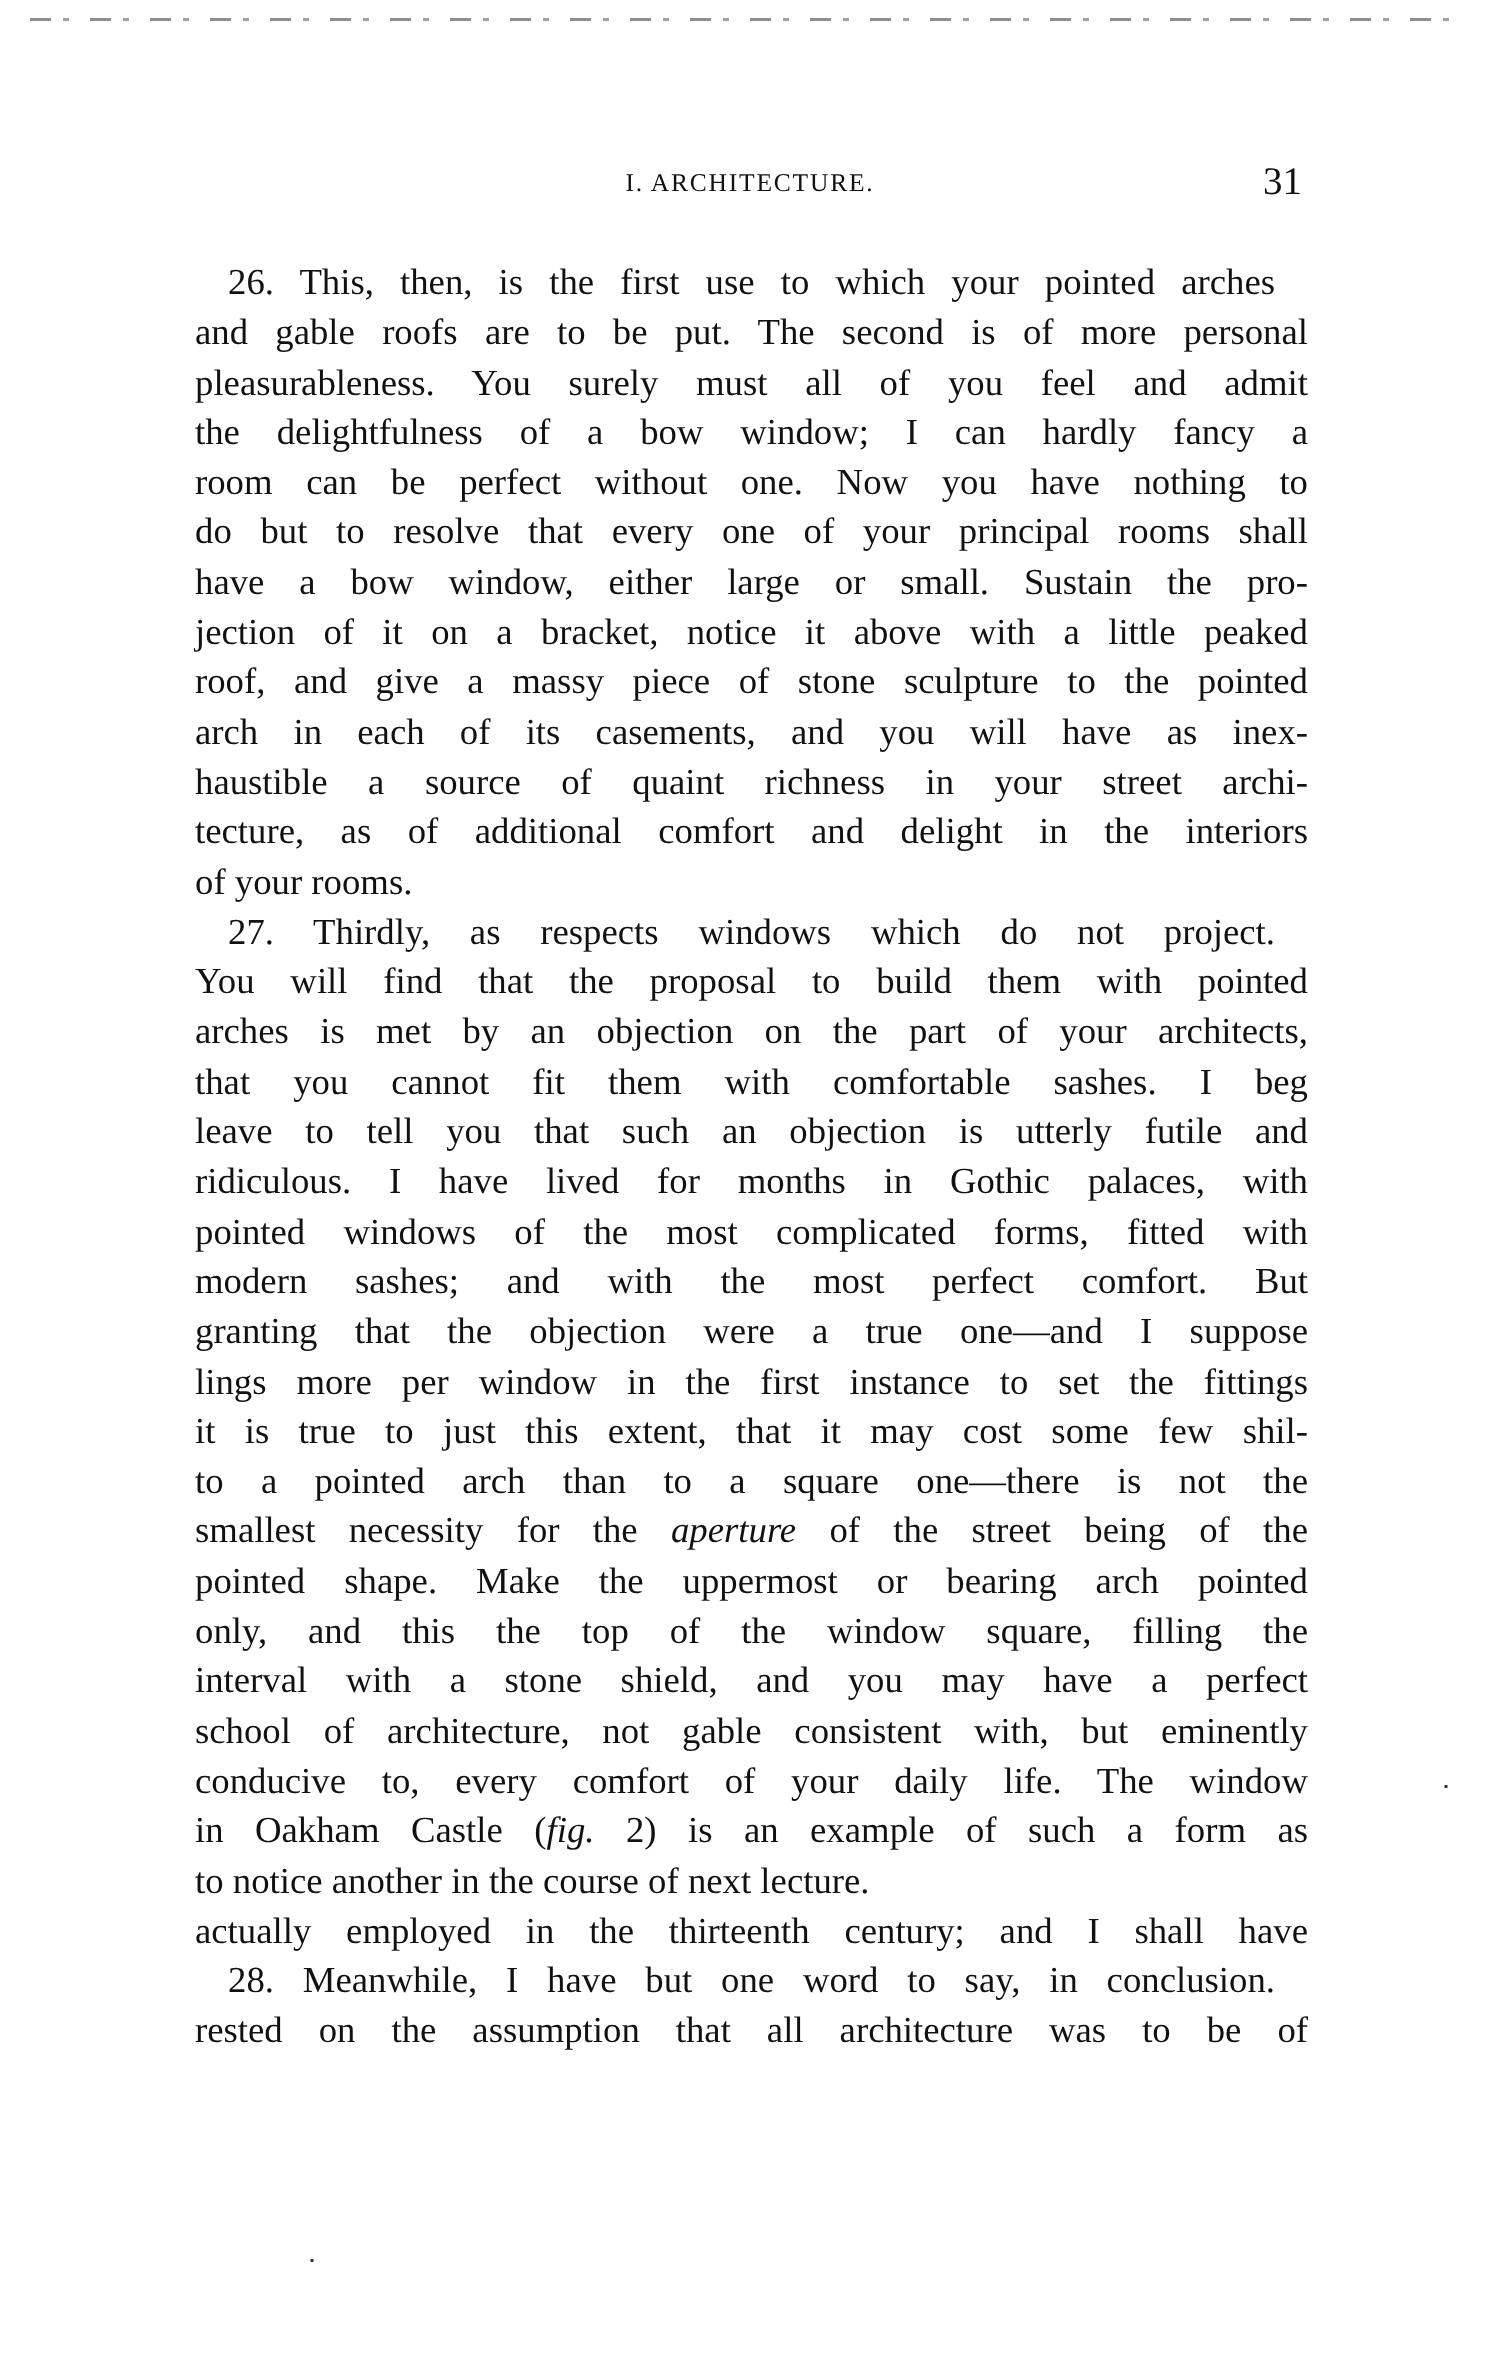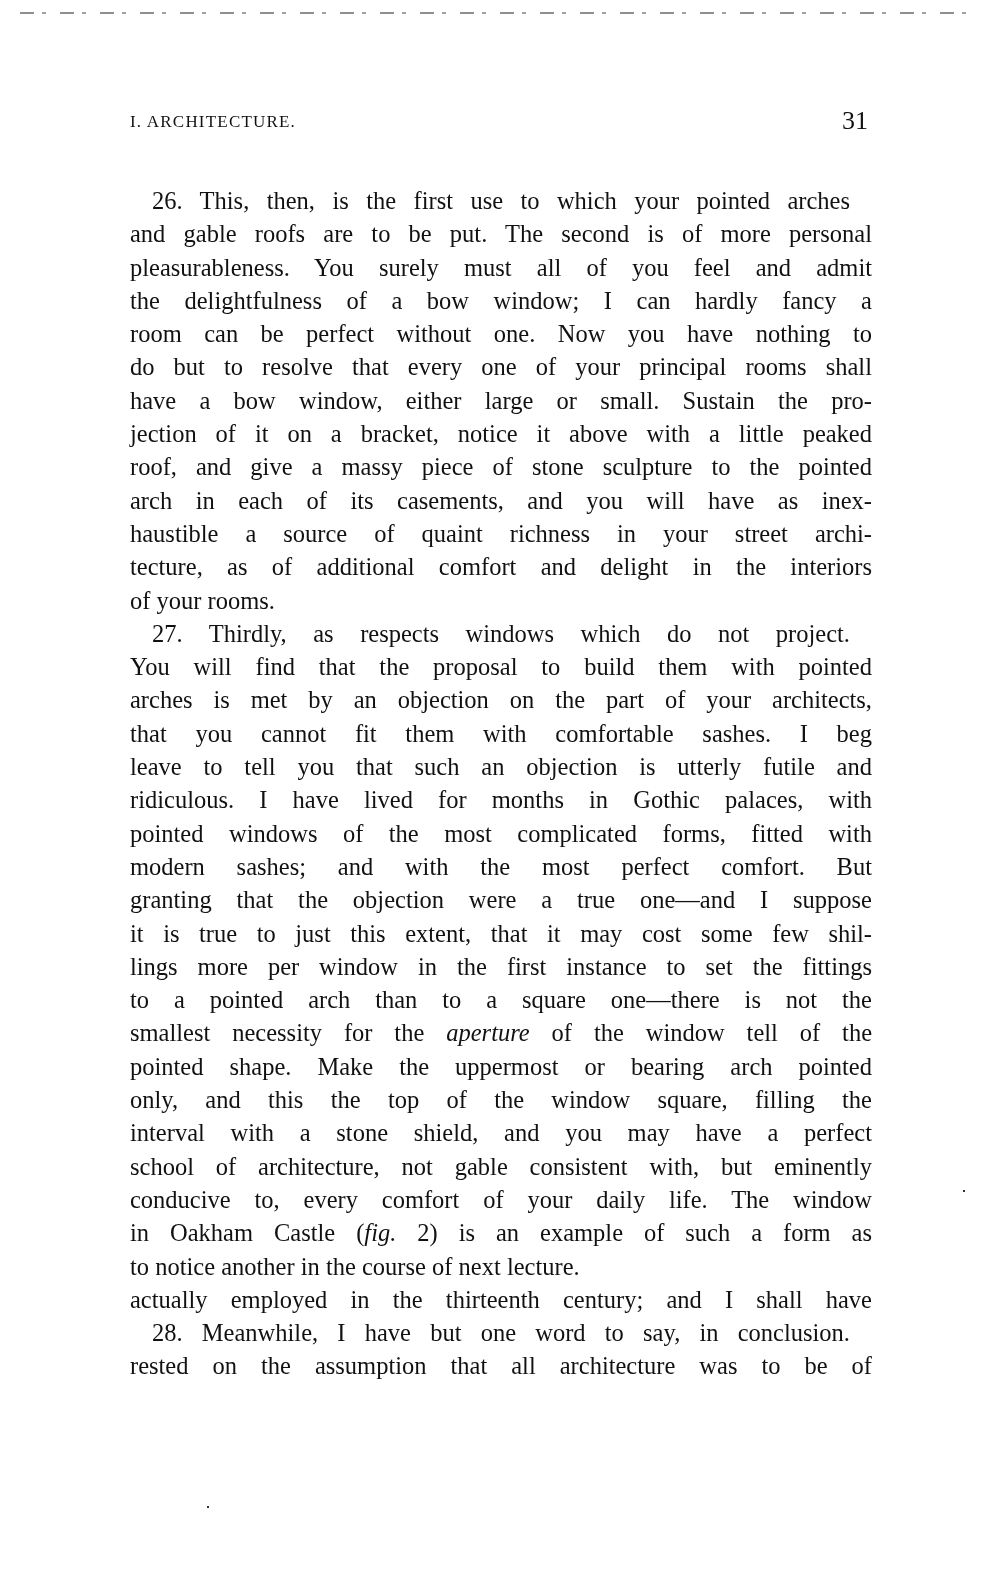--- a/index.html
+++ b/index.html
@@ -28,34 +28,35 @@
       position: absolute;
       top: 108px;
       left: 130px;
       width: 740px;
       height: 30px;
     }
     .running-title {
       position: absolute;
       left: 0;
       right: 0;
+      text-align: center;
       font-size: 17px;
       letter-spacing: 1.2px;
       top: 4px;
     }
     .page-number {
       position: absolute;
       right: 2px;
       top: -2px;
       font-size: 26px;
     }
     .text-block {
       position: absolute;
       left: 130px;
-      top: 184px;
+      top: 172px;
       width: 742px;
     }
     .line {
       height: 33.3px;
       line-height: 33.3px;
       font-size: 24.5px;
       text-align: justify;
       text-align-last: justify;
       white-space: nowrap;
       overflow: visible;
@@ -113,24 +114,24 @@
 
   <div class="line indent"><span class="inner">27. Thirdly, as respects windows which do not project.</span></div>
   <div class="line"><span class="inner">You will find that the proposal to build them with pointed</span></div>
   <div class="line"><span class="inner">arches is met by an objection on the part of your architects,</span></div>
   <div class="line"><span class="inner">that you cannot fit them with comfortable sashes. I beg</span></div>
   <div class="line"><span class="inner">leave to tell you that such an objection is utterly futile and</span></div>
   <div class="line"><span class="inner">ridiculous. I have lived for months in Gothic palaces, with</span></div>
   <div class="line"><span class="inner">pointed windows of the most complicated forms, fitted with</span></div>
   <div class="line"><span class="inner">modern sashes; and with the most perfect comfort. But</span></div>
   <div class="line"><span class="inner">granting that the objection were a true one—and I suppose</span></div>
+  <div class="line"><span class="inner">lings more per window in the first instance to set the fittings</span></div>
   <div class="line"><span class="inner">it is true to just this extent, that it may cost some few shil-</span></div>
-  <div class="line"><span class="inner">lings more per window in the first instance to set the fittings</span></div>
   <div class="line"><span class="inner">to a pointed arch than to a square one—there is not the</span></div>
-  <div class="line"><span class="inner"><span>smallest necessity for the</span> <em>aperture</em> <span>of the window tell of the</span></span></div>
+  <div class="line"><span class="inner"><span>smallest necessity for the</span> <em>aperture</em> <span>of the street being of the</span></span></div>
   <div class="line"><span class="inner">pointed shape. Make the uppermost or bearing arch pointed</span></div>
   <div class="line"><span class="inner">only, and this the top of the window square, filling the</span></div>
   <div class="line"><span class="inner">interval with a stone shield, and you may have a perfect</span></div>
   <div class="line"><span class="inner">school of architecture, not gable consistent with, but eminently</span></div>
   <div class="line"><span class="inner">conducive to, every comfort of your daily life. The window</span></div>
   <div class="line"><span class="inner"><span>in Oakham Castle (</span><em>fig.</em> <span>2) is an example of such a form as</span></span></div>
   <div class="line last"><span>to notice another in the course of next lecture.</span></div>
   <div class="line"><span class="inner">actually employed in the thirteenth century; and I shall have</span></div>
 
   <div class="line indent"><span class="inner">28. Meanwhile, I have but one word to say, in conclusion.</span></div>

